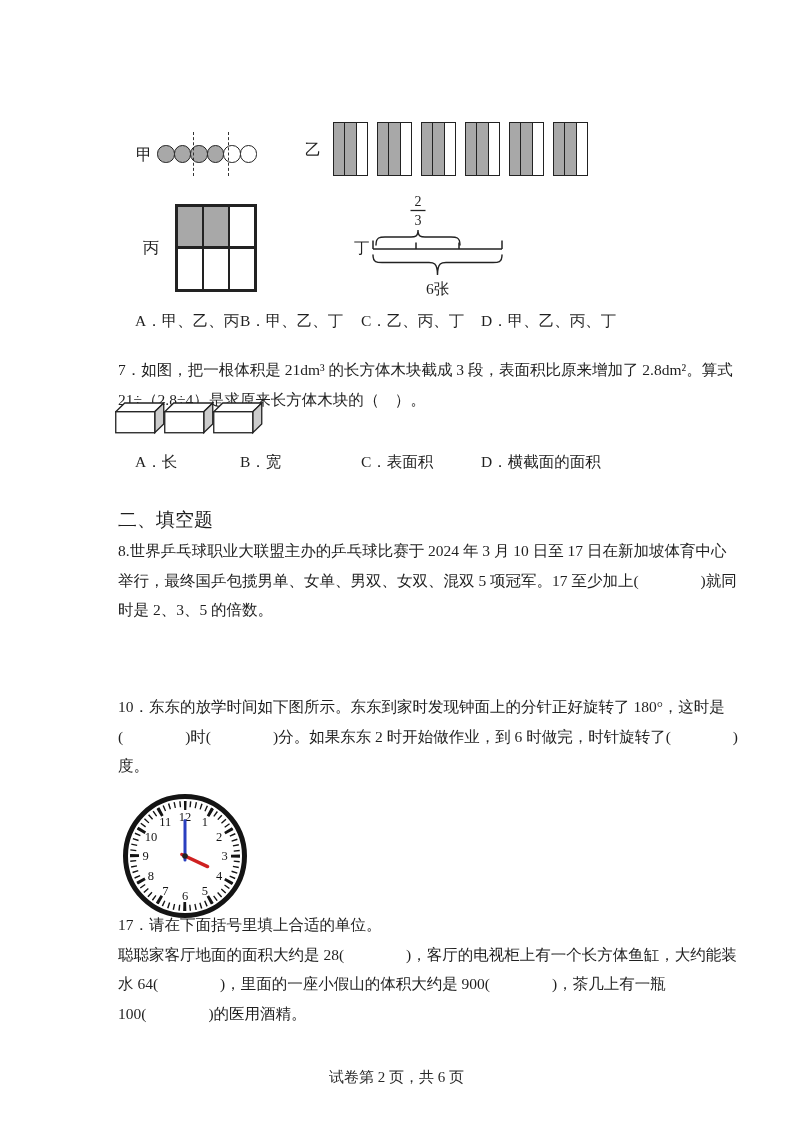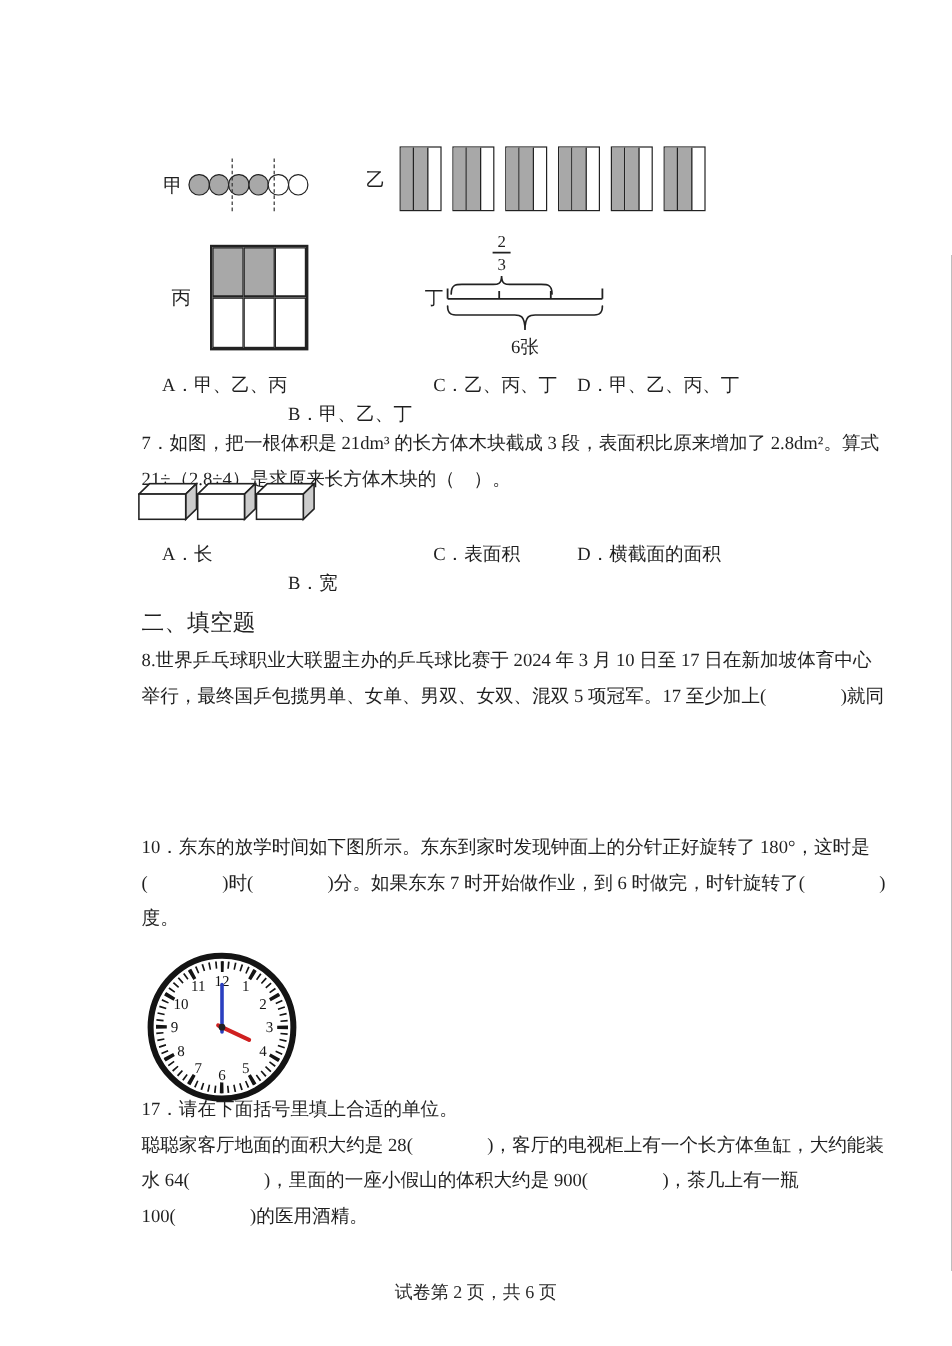--- a/index.html
+++ b/index.html
@@ -11,21 +11,21 @@
     font-family:"Liberation Serif","DejaVu Serif",serif;
     color:#1f1f1f;
     overflow:hidden;
   }
   .abs{position:absolute;}
   .textblock{position:absolute;left:118px;font-size:15.5px;line-height:29.5px;color:#1f1f1f;}
   .textblock .line{white-space:nowrap;}
   .section-title{font-weight:normal;font-size:19px;}
   .options-row{position:absolute;left:118px;width:620px;height:24px;font-size:15.5px;}
   .options-row .opt{position:absolute;top:0;white-space:nowrap;}
-  .opt.o0{left:17px;} .opt.o1{left:122px;margin-top:24px;} .opt.o2{left:243px;} .opt.o3{left:363px;}
+  .opt.o0{left:17px;} .opt.o1{left:122px;} .opt.o2{left:243px;} .opt.o3{left:363px;}
 
   
   .fig-jia{position:absolute;left:136px;top:132px;width:170px;height:46px;}
   .fig-label{font-size:16px;color:#1f1f1f;}
   .jia-label{position:absolute;left:0;top:13px;}
   .jia-circles{position:absolute;left:21px;top:13px;height:18px;display:flex;}
   .circle{width:17.5px;height:17.5px;border:1.8px solid #222;border-radius:50%;box-sizing:border-box;margin-right:-1px;background:#fff;}
   .circle.filled{background:#a8a8a8;}
   .jia-dash{position:absolute;top:0;height:44px;width:0;border-left:1.8px dashed #333;}
   .jia-dash.d1{left:57px;} .jia-dash.d2{left:92px;}
@@ -167,26 +167,27 @@
     <span class="opt o1">B．宽</span>
     <span class="opt o2">C．表面积</span>
     <span class="opt o3">D．横截面的面积</span>
   </div>
 
   <div class="textblock section-title" style="top:505px;">二、填空题</div>
 
   <div class="textblock" style="top:536px;">
     <div class="line">8.世界乒乓球职业大联盟主办的乒乓球比赛于 2024 年 3 月 10 日至 17 日在新加坡体育中心</div>
     <div class="line">举行，最终国乒包揽男单、女单、男双、女双、混双 5 项冠军。17 至少加上(　　　　)就同</div>
+    <div class="line">时是 2、3、5 的倍数。</div>
   </div>
 
 
   <div class="textblock" style="top:692px;">
     <div class="line">10．东东的放学时间如下图所示。东东到家时发现钟面上的分针正好旋转了 180°，这时是</div>
-    <div class="line">(　　　　)时(　　　　)分。如果东东 7 时开始做作业，到 6 时做完，时针旋转了(　　　　)</div>
+    <div class="line">(　　　　)时(　　　　)分。如果东东 2 时开始做作业，到 6 时做完，时针旋转了(　　　　)</div>
     <div class="line">度。</div>
   </div>
 
   <svg class="abs" style="left:120px;top:791px;" width="130" height="130" viewBox="0 0 130 130">
     <circle cx="65" cy="65" r="59.5" fill="#ffffff" stroke="#141414" stroke-width="5"></circle>
     <circle cx="65" cy="65" r="52" fill="none" stroke="#141414" stroke-width="6" stroke-dasharray="1.4 4.046" stroke-dashoffset="0.7" transform="rotate(-90 65 65)"></circle>
     <circle cx="65" cy="65" r="50.5" fill="none" stroke="#141414" stroke-width="9" stroke-dasharray="3 23.44" stroke-dashoffset="1.5" transform="rotate(-90 65 65)"></circle>
     <g font-size="12.5" fill="#141414" text-anchor="middle">
       <text x="65" y="26" dy="4.3">12</text>
       <text x="84.8" y="30.9" dy="4.3">1</text>

